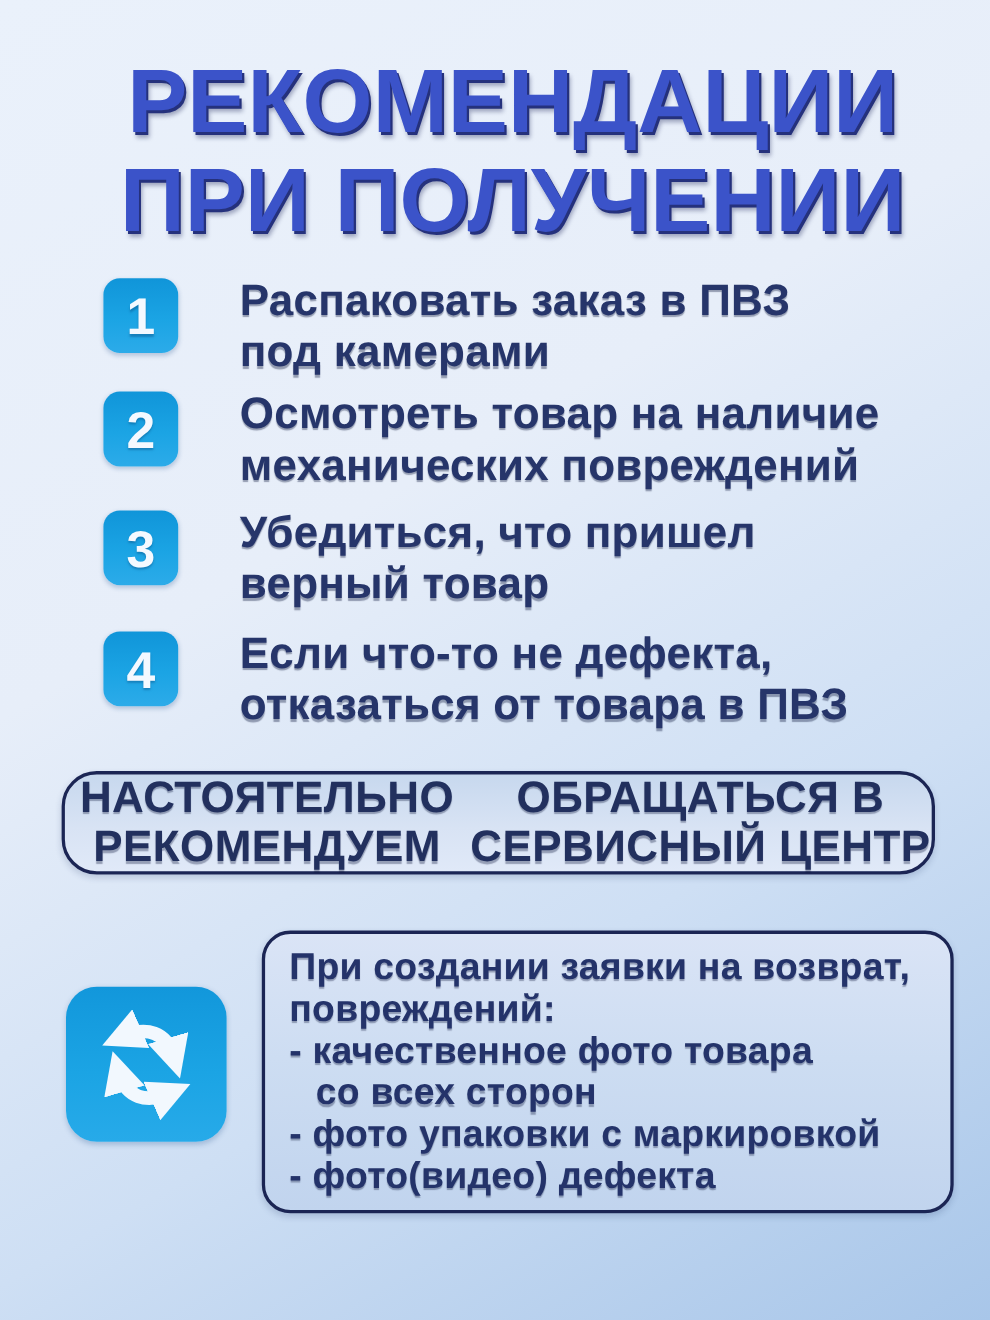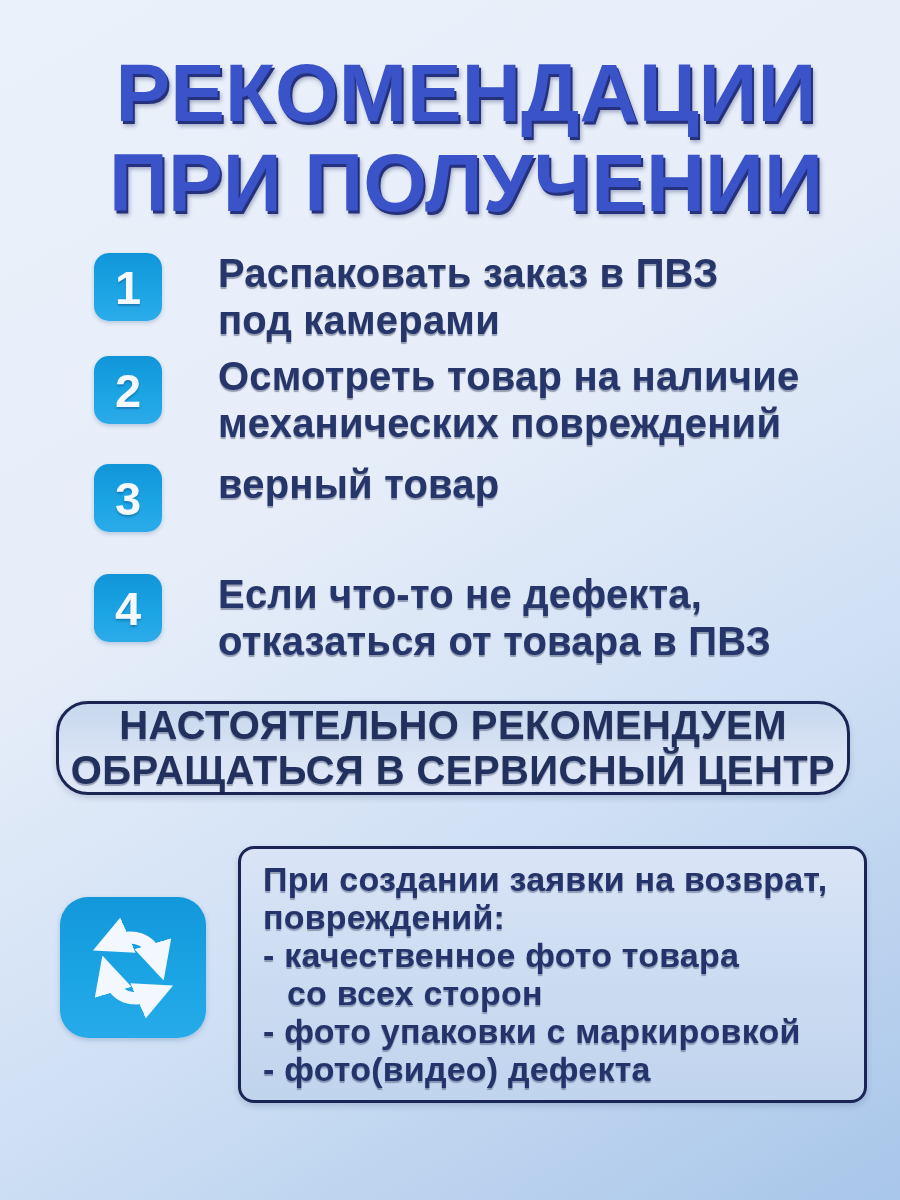--- a/index.html
+++ b/index.html
@@ -37,38 +37,38 @@
     font-size:40px;line-height:47px;font-weight:bold;
     color:#26356a;letter-spacing:.2px;
     text-shadow:0 2px 1px rgba(14,24,60,.38);
     white-space:nowrap;
   }
   
   .banner{
     position:absolute;left:56px;top:701px;width:788px;height:88px;
     border:3px solid #1b2554;border-radius:32px;
     background:linear-gradient(180deg,#c7d8ee 0%,#d8e3f4 55%,#e0e9f8 100%);
-    display:flex;flex-direction:column;align-items:center;justify-content:center;
+    display:flex;flex-direction:row;align-items:center;justify-content:center;
     font-size:40px;line-height:45px;font-weight:bold;
     color:#22305e;letter-spacing:.4px;text-align:center;
     text-shadow:0 2px 1px rgba(14,24,60,.35);
     box-shadow:0 3px 6px rgba(30,50,100,.18);
   }
   
   .return-icon{
     position:absolute;left:60px;top:897px;width:146px;height:141px;
     border-radius:28px;
     background:linear-gradient(180deg,#1297db 0%,#1ba4e4 55%,#27aae9 100%);
     box-shadow:0 2px 5px rgba(30,80,140,.25);
   }
   .return-icon svg{position:absolute;left:8px;top:6px;width:130px;height:130px;}
   
   .note-box{
     position:absolute;left:238px;top:846px;width:601px;height:240px;
-    border:3px solid #1b2554;border-radius:16px;
+    border:3px solid #1b2554;border-radius:26px;
     background:linear-gradient(180deg,#dae4f6 0%,#cdddf2 45%,#c1d4ee 100%);
     padding:11px 0 0 22px;box-sizing:content-box;
     font-size:34px;line-height:38px;font-weight:bold;
     color:#24336a;letter-spacing:.2px;
     text-shadow:0 2px 1px rgba(14,24,60,.35);
     box-shadow:0 3px 6px rgba(30,50,100,.18);
   }
   .note-line{white-space:nowrap;}
   .note-line.indent{padding-left:24px;}
 </style>
@@ -94,20 +94,21 @@
     <div class="badge">2</div>
     <div class="step-text">
       <div>Осмотреть товар на наличие</div>
       <div>механических повреждений</div>
     </div>
   </div>
 
   <div class="step step-3">
     <div class="badge">3</div>
     <div class="step-text">
+      <div>Убедиться, что пришел</div>
       <div>верный товар</div>
     </div>
   </div>
 
   <div class="step step-4">
     <div class="badge">4</div>
     <div class="step-text">
       <div>Если что-то не дефекта,</div>
       <div>отказаться от товара в ПВЗ</div>
     </div>

